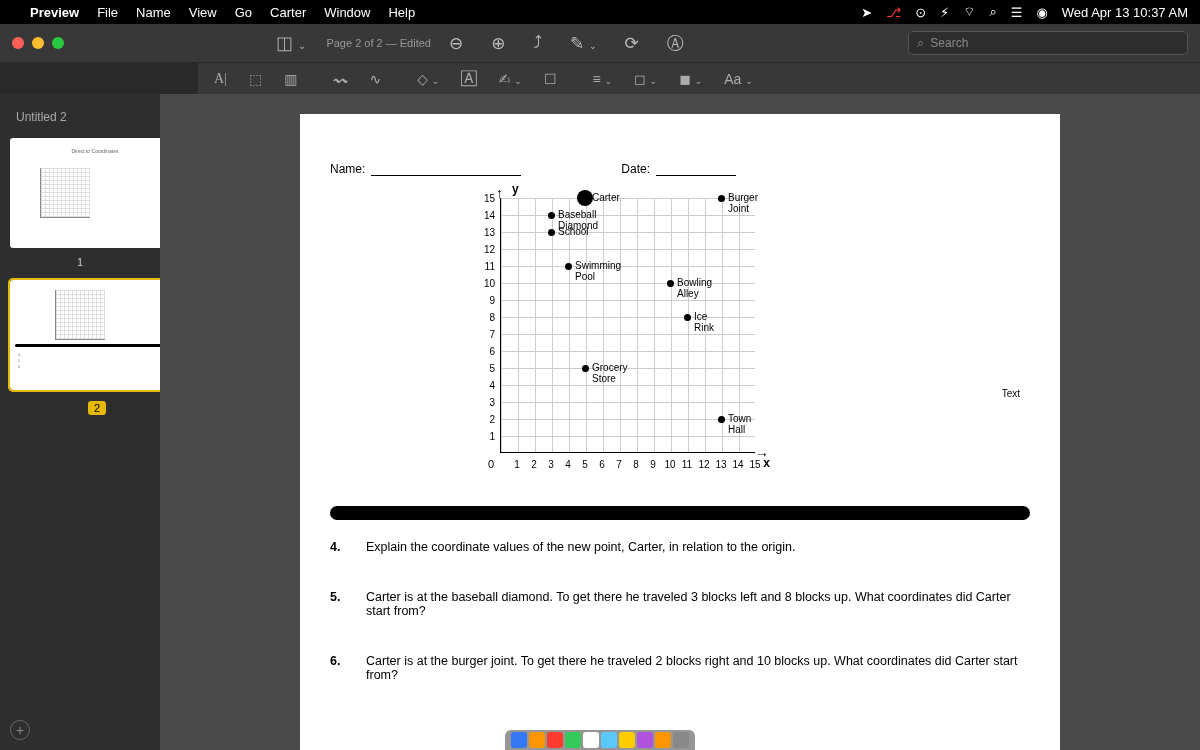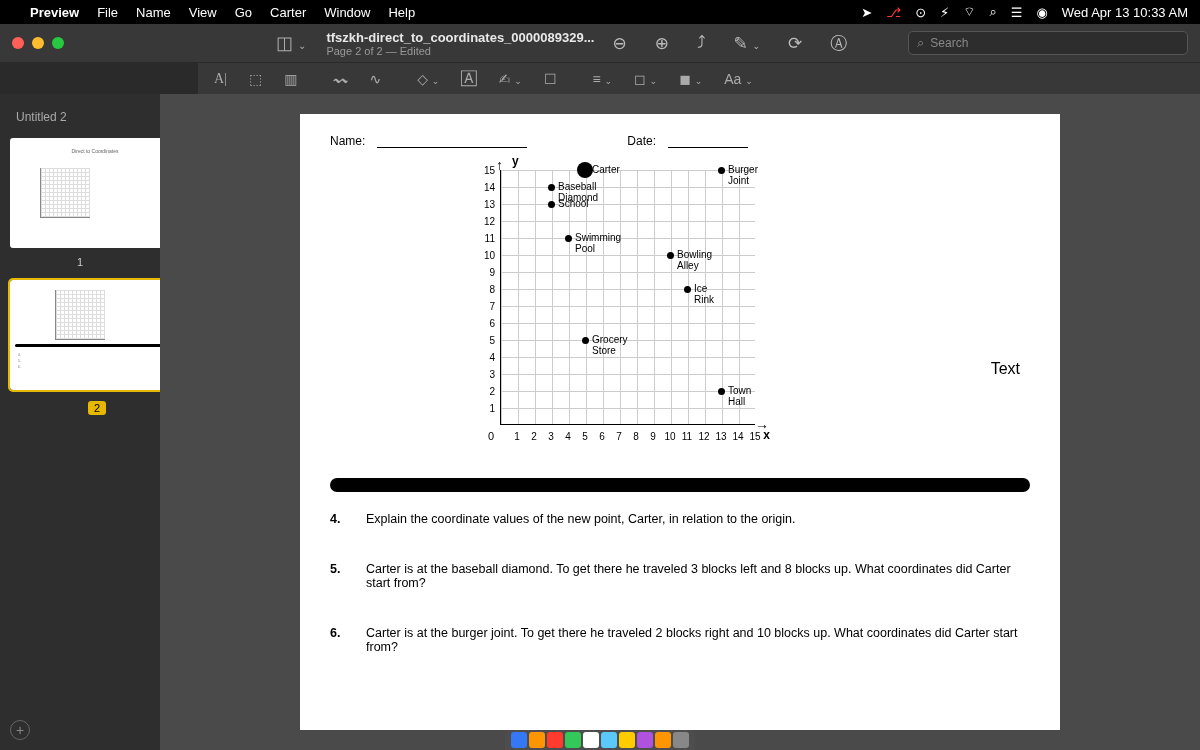--- a/index.html
+++ b/index.html
@@ -41,36 +41,36 @@
 .sidebar .sbtitle { font-size: 12px; color: #aaa; margin-bottom: 8px; padding: 6px; }
 .thumb { background: #fff; border-radius: 3px; margin: 8px auto; width: 170px; height: 110px; position: relative; display: flex; align-items: center; justify-content: center; font-size: 6px; color: #333; }
 .thumb.sel { outline: 2px solid #e6b800; }
 .pgnum { text-align: center; font-size: 11px; color: #ccc; margin-bottom: 12px; }
 .pgnum.sel { background: #e6b800; color: #000; display: inline-block; padding: 1px 6px; border-radius: 3px; margin-left: 78px; }
 
 
 .main { flex: 1; background: #4a4a4a; overflow: auto; position: relative; padding: 20px 0; }
 .page { background: #fff; width: 760px; margin: 0 auto; padding: 20px 30px 40px; color: #000; font-size: 12px; position: relative; }
 .page .hdr { display: flex; gap: 40px; margin-bottom: 12px; }
-.page .hdr .fld { display: flex; align-items: end; gap: 12px; }
+.page .hdr .fld { display: flex; align-items: end; gap: 6px; margin-top: 28px; }
 .page .hdr .line { border-bottom: 1px solid #000; width: 150px; height: 14px; display: inline-block; }
 .page .lesson { font-weight: 500; margin-bottom: 2px; }
 
 
 .graph-wrap { position: relative; width: 300px; height: 300px; margin: 10px auto 0 140px; }
 .graph { position: absolute; left: 30px; top: 10px; width: 255px; height: 255px; border-left: 1.5px solid #000; border-bottom: 1.5px solid #000; background-image: linear-gradient(to right, #ccc 1px, transparent 1px), linear-gradient(to bottom, #ccc 1px, transparent 1px); background-size: 17px 17px; }
 .ylabel { position: absolute; left: 42px; top: -6px; font-weight: 600; }
 .xlabel { position: absolute; right: 0px; bottom: 18px; font-weight: 600; }
 .ytick { position: absolute; left: 10px; font-size: 10px; text-align: right; width: 15px; }
 .xtick { position: absolute; bottom: 18px; font-size: 10px; width: 12px; text-align: center; }
 .origin { position: absolute; left: 18px; bottom: 18px; font-size: 11px; }
 .pt { position: absolute; width: 7px; height: 7px; background: #000; border-radius: 50%; }
 .pt.big { width: 16px; height: 16px; }
 .plabel { position: absolute; font-size: 10px; white-space: nowrap; line-height: 1.1; }
-.texttag { position: absolute; right: -250px; top: 200px; font-size: 16px; margin-left: 36px; }
+.texttag { position: absolute; right: -250px; top: 200px; font-size: 10px; margin-left: 36px; }
 
 
 .redact { height: 14px; background: #000; border-radius: 7px; margin: 18px 0 20px; width: 100%; }
 
 
 .q { display: flex; gap: 18px; margin-bottom: 36px; font-size: 12.5px; }
 .q .num { font-weight: 600; width: 18px; }
 .q .txt { flex: 1; }
 
 
@@ -101,35 +101,34 @@
   <span class="spacer"></span>
   <div class="right">
     <span>➤</span>
     <span style="color:#ff3b30;">⎇</span>
     <span>⊙</span>
     <span>⚡︎</span>
     <span>⌔</span>
     <span>⌕</span>
     <span>☰</span>
     <span>◉</span>
-    <span>Wed Apr 13  10:33 AM</span>
+    <span>Wed Apr 13  10:37 AM</span>
   </div>
 </div>
 
 <div class="window">
   <div class="titlebar">
     <div class="traffic">
       <span class="tl-red"></span>
       <span class="tl-yellow"></span>
       <span class="tl-green"></span>
     </div>
     <span style="width:180px;"></span>
     <span class="sidebar-toggle">◫ <span style="font-size:10px;">⌄</span></span>
     <div class="titleblock">
-      <div class="tt">tfszkh-direct_to_coordinates_0000089329...</div>
       <div class="sub">Page 2 of 2 — Edited</div>
     </div>
     <span class="tool">⊖</span>
     <span class="tool">⊕</span>
     <span class="tool">⤴</span>
     <span class="tool">✎ <span style="font-size:9px;">⌄</span></span>
     <span class="tool">⟳</span>
     <span class="tool">Ⓐ</span>
     <div class="searchbox">
       <span class="icon">⌕</span>

